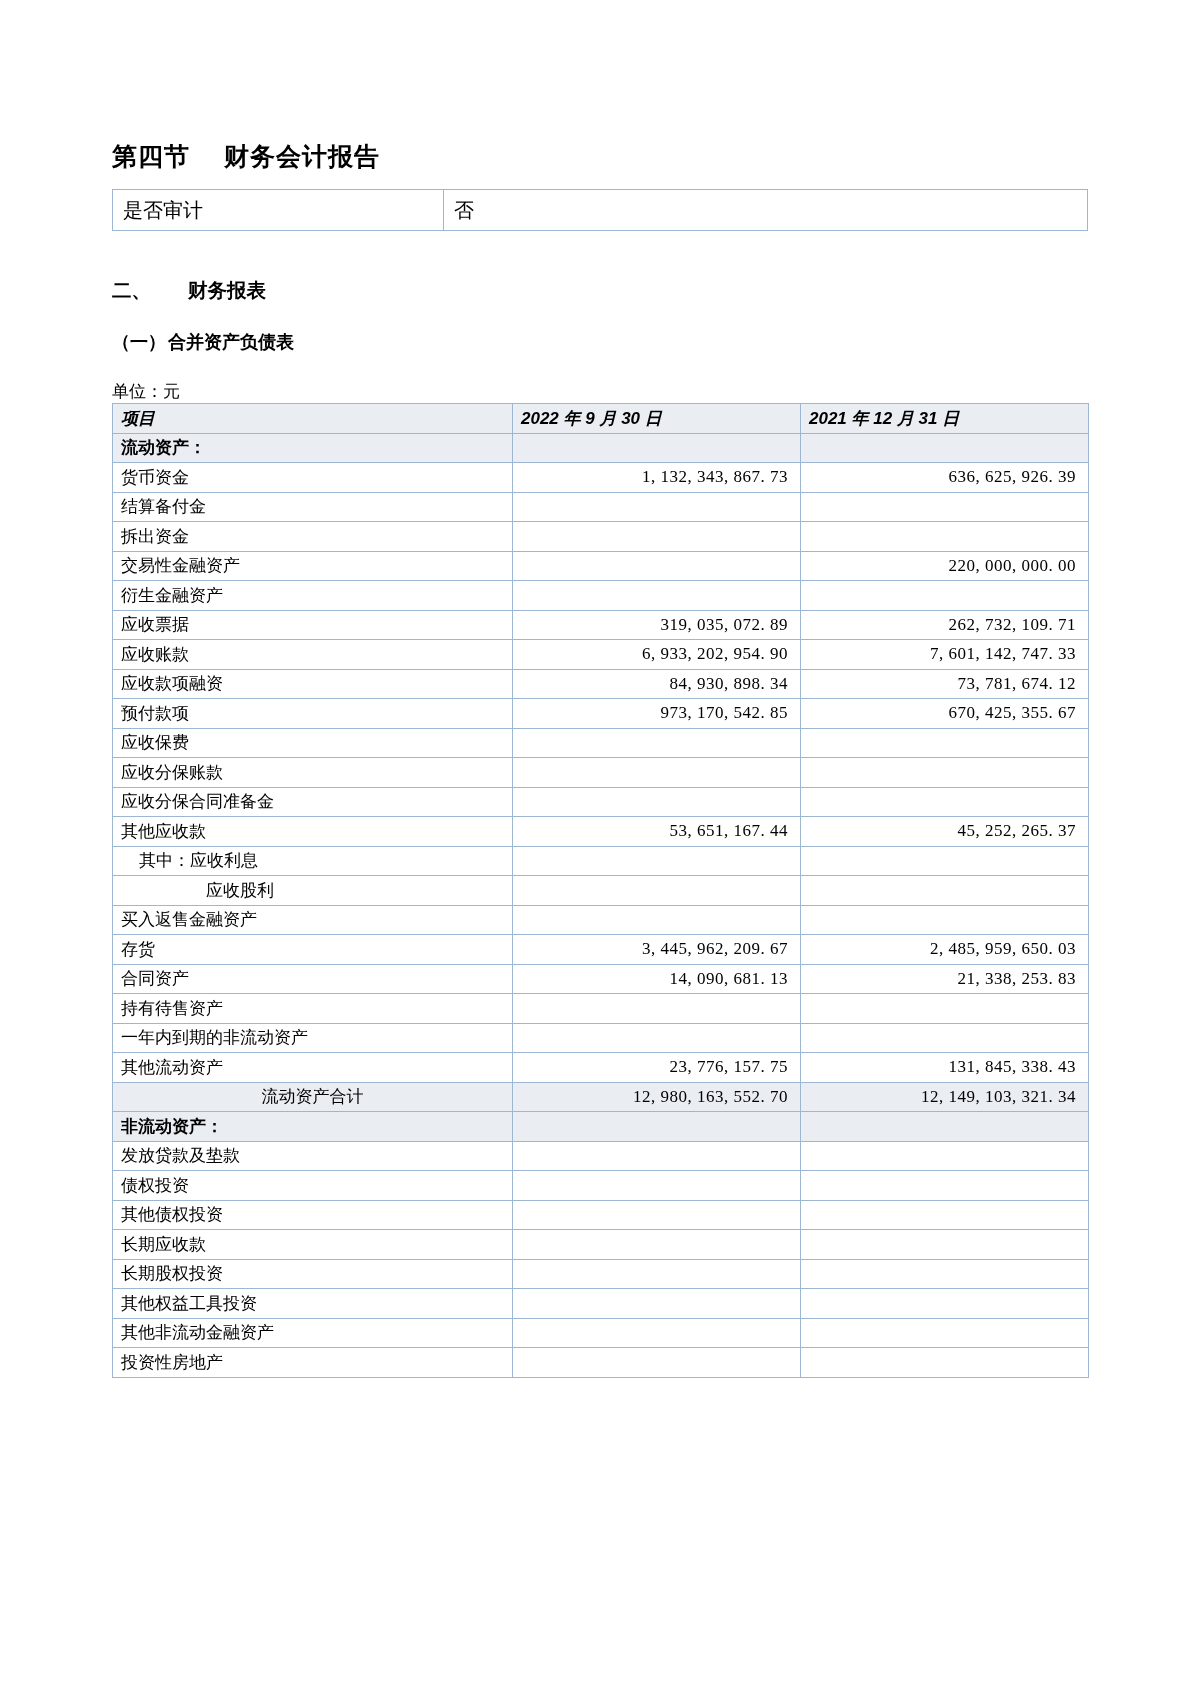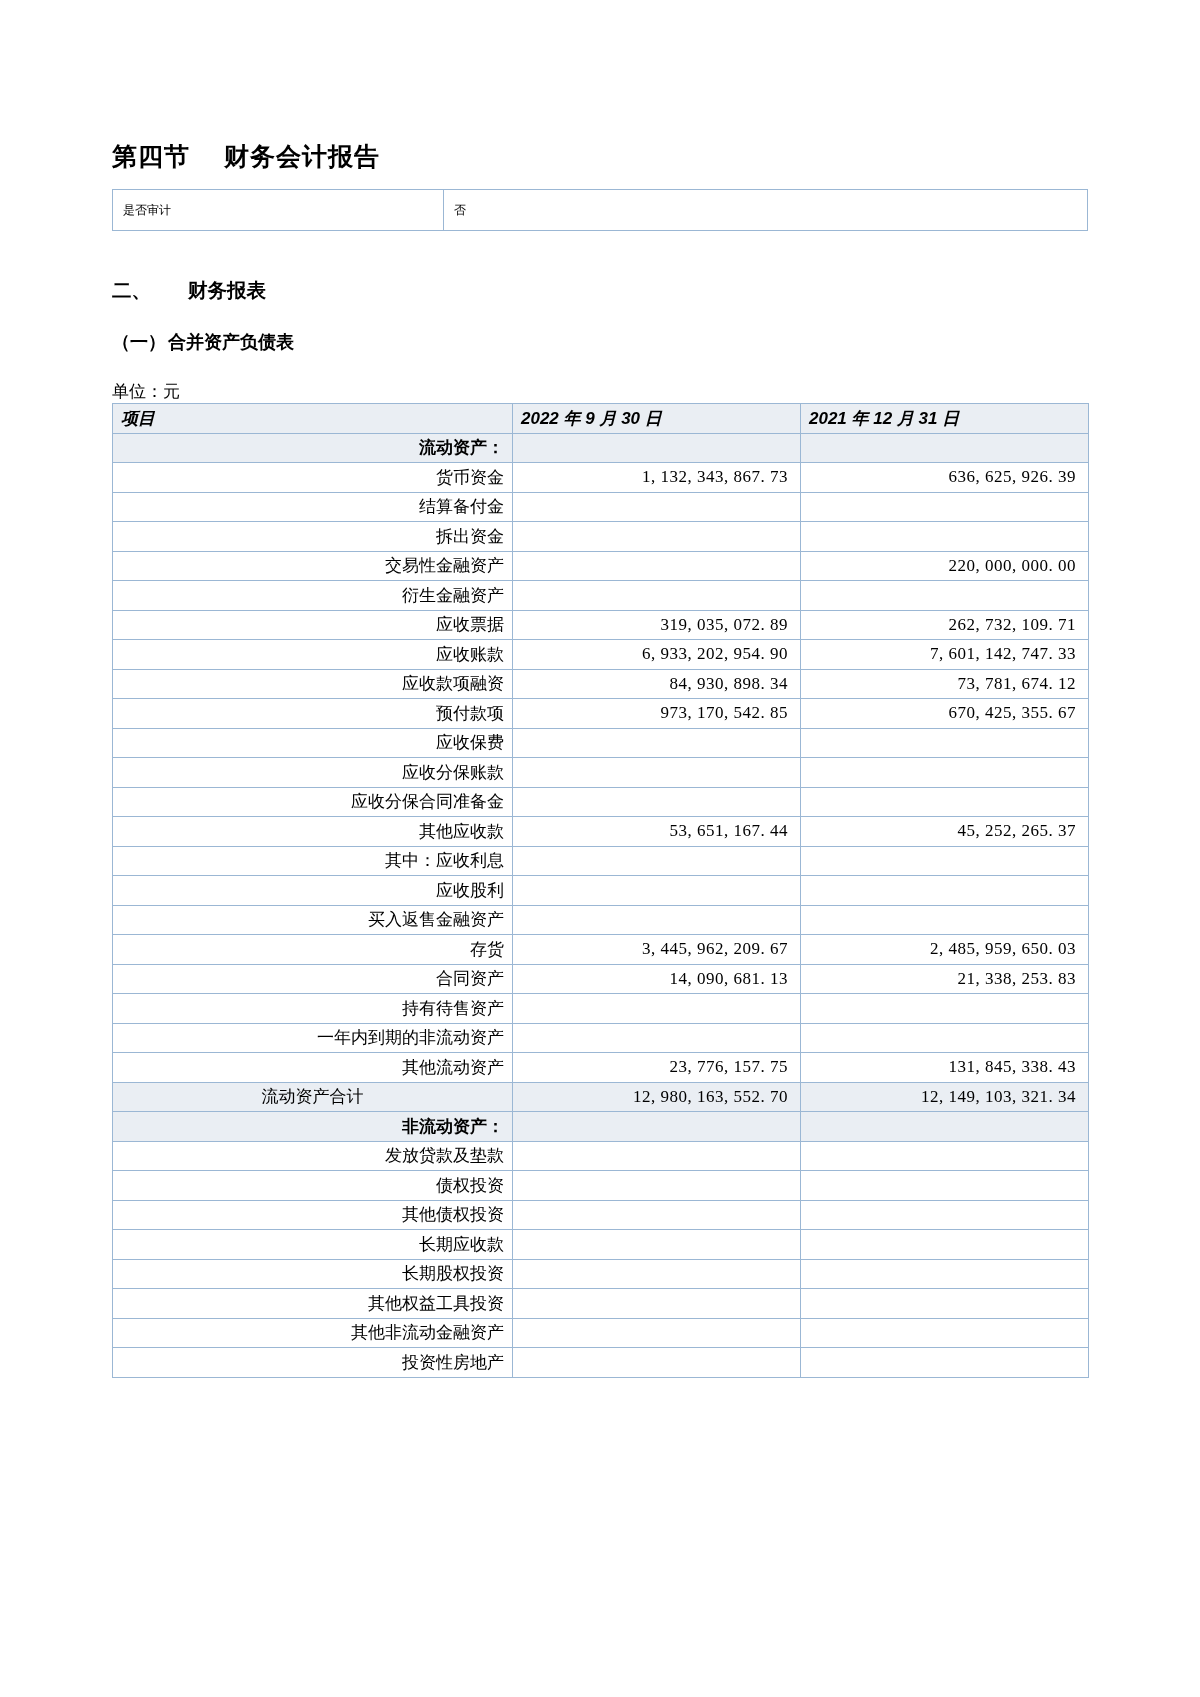--- a/index.html
+++ b/index.html
@@ -58,21 +58,21 @@
   }
   .audit-table {
     border-collapse: collapse;
     width: 100%;
     margin-top: 16px;
     table-layout: fixed;
   }
   .audit-table td {
     border: 1px solid #9bb7d4;
     height: 36px;
-    font-size: 12px;
+    font-size: 20px;
     padding: 2px 10px;
     font-family: "Liberation Sans", "DejaVu Sans", sans-serif;
   }
   .audit-table td.c1 { width: 310px; }
   .unit-line {
     text-align: left;
     font-family: "Liberation Sans", "DejaVu Sans", sans-serif;
     font-size: 17px;
     margin-top: 26px;
   }
@@ -93,21 +93,21 @@
   }
   .bs-table th {
     background: #eaeef3;
     font-weight: bold;
     text-align: left;
     font-style: italic;
   }
   .bs-table col.c-item { width: 400px; }
   .bs-table col.c-val  { width: 288px; }
   .bs-table td.item {
-    text-align: right;
+    text-align: left;
   }
   .bs-table td.num {
     text-align: right;
     padding-right: 12px;
     font-family: "Liberation Serif", "DejaVu Serif", serif;
     letter-spacing: 0.5px;
   }
   .bs-table tr.group td {
     background: #eaeef3;
     font-weight: bold;

